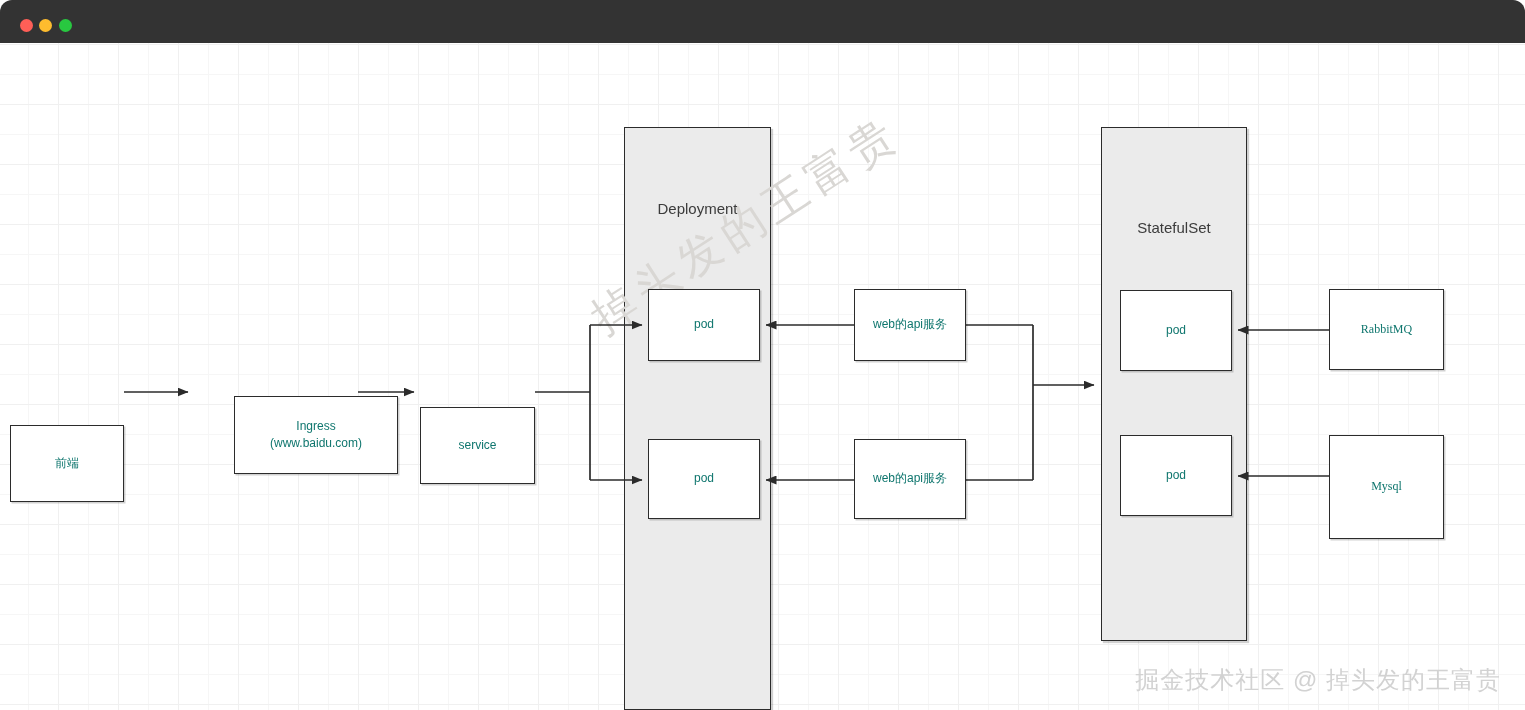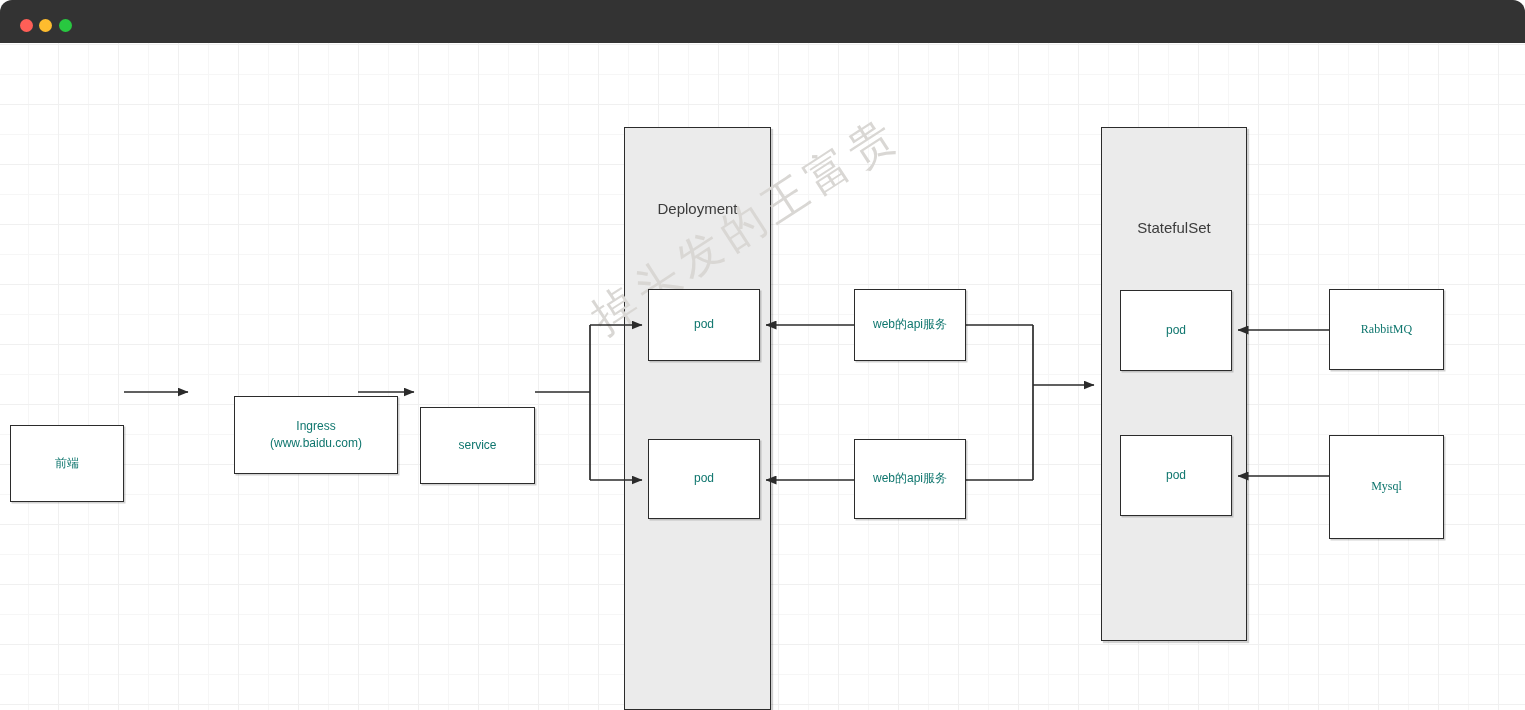--- a/index.html
+++ b/index.html
@@ -207,14 +207,15 @@
       <g stroke="#2b2b2b" stroke-width="1.7" fill="none">
 
         <path d="M1329,287 L1238,287" marker-end="url(#ah-l)"></path>
 
         <path d="M1329,433 L1238,433" marker-end="url(#ah-l)"></path>
       </g>
     </svg>
 
   </div>
 
+  <div id="wm-corner">掘金技术社区 @ 掉头发的王富贵</div>
 
 </div>
 
 </body></html>

